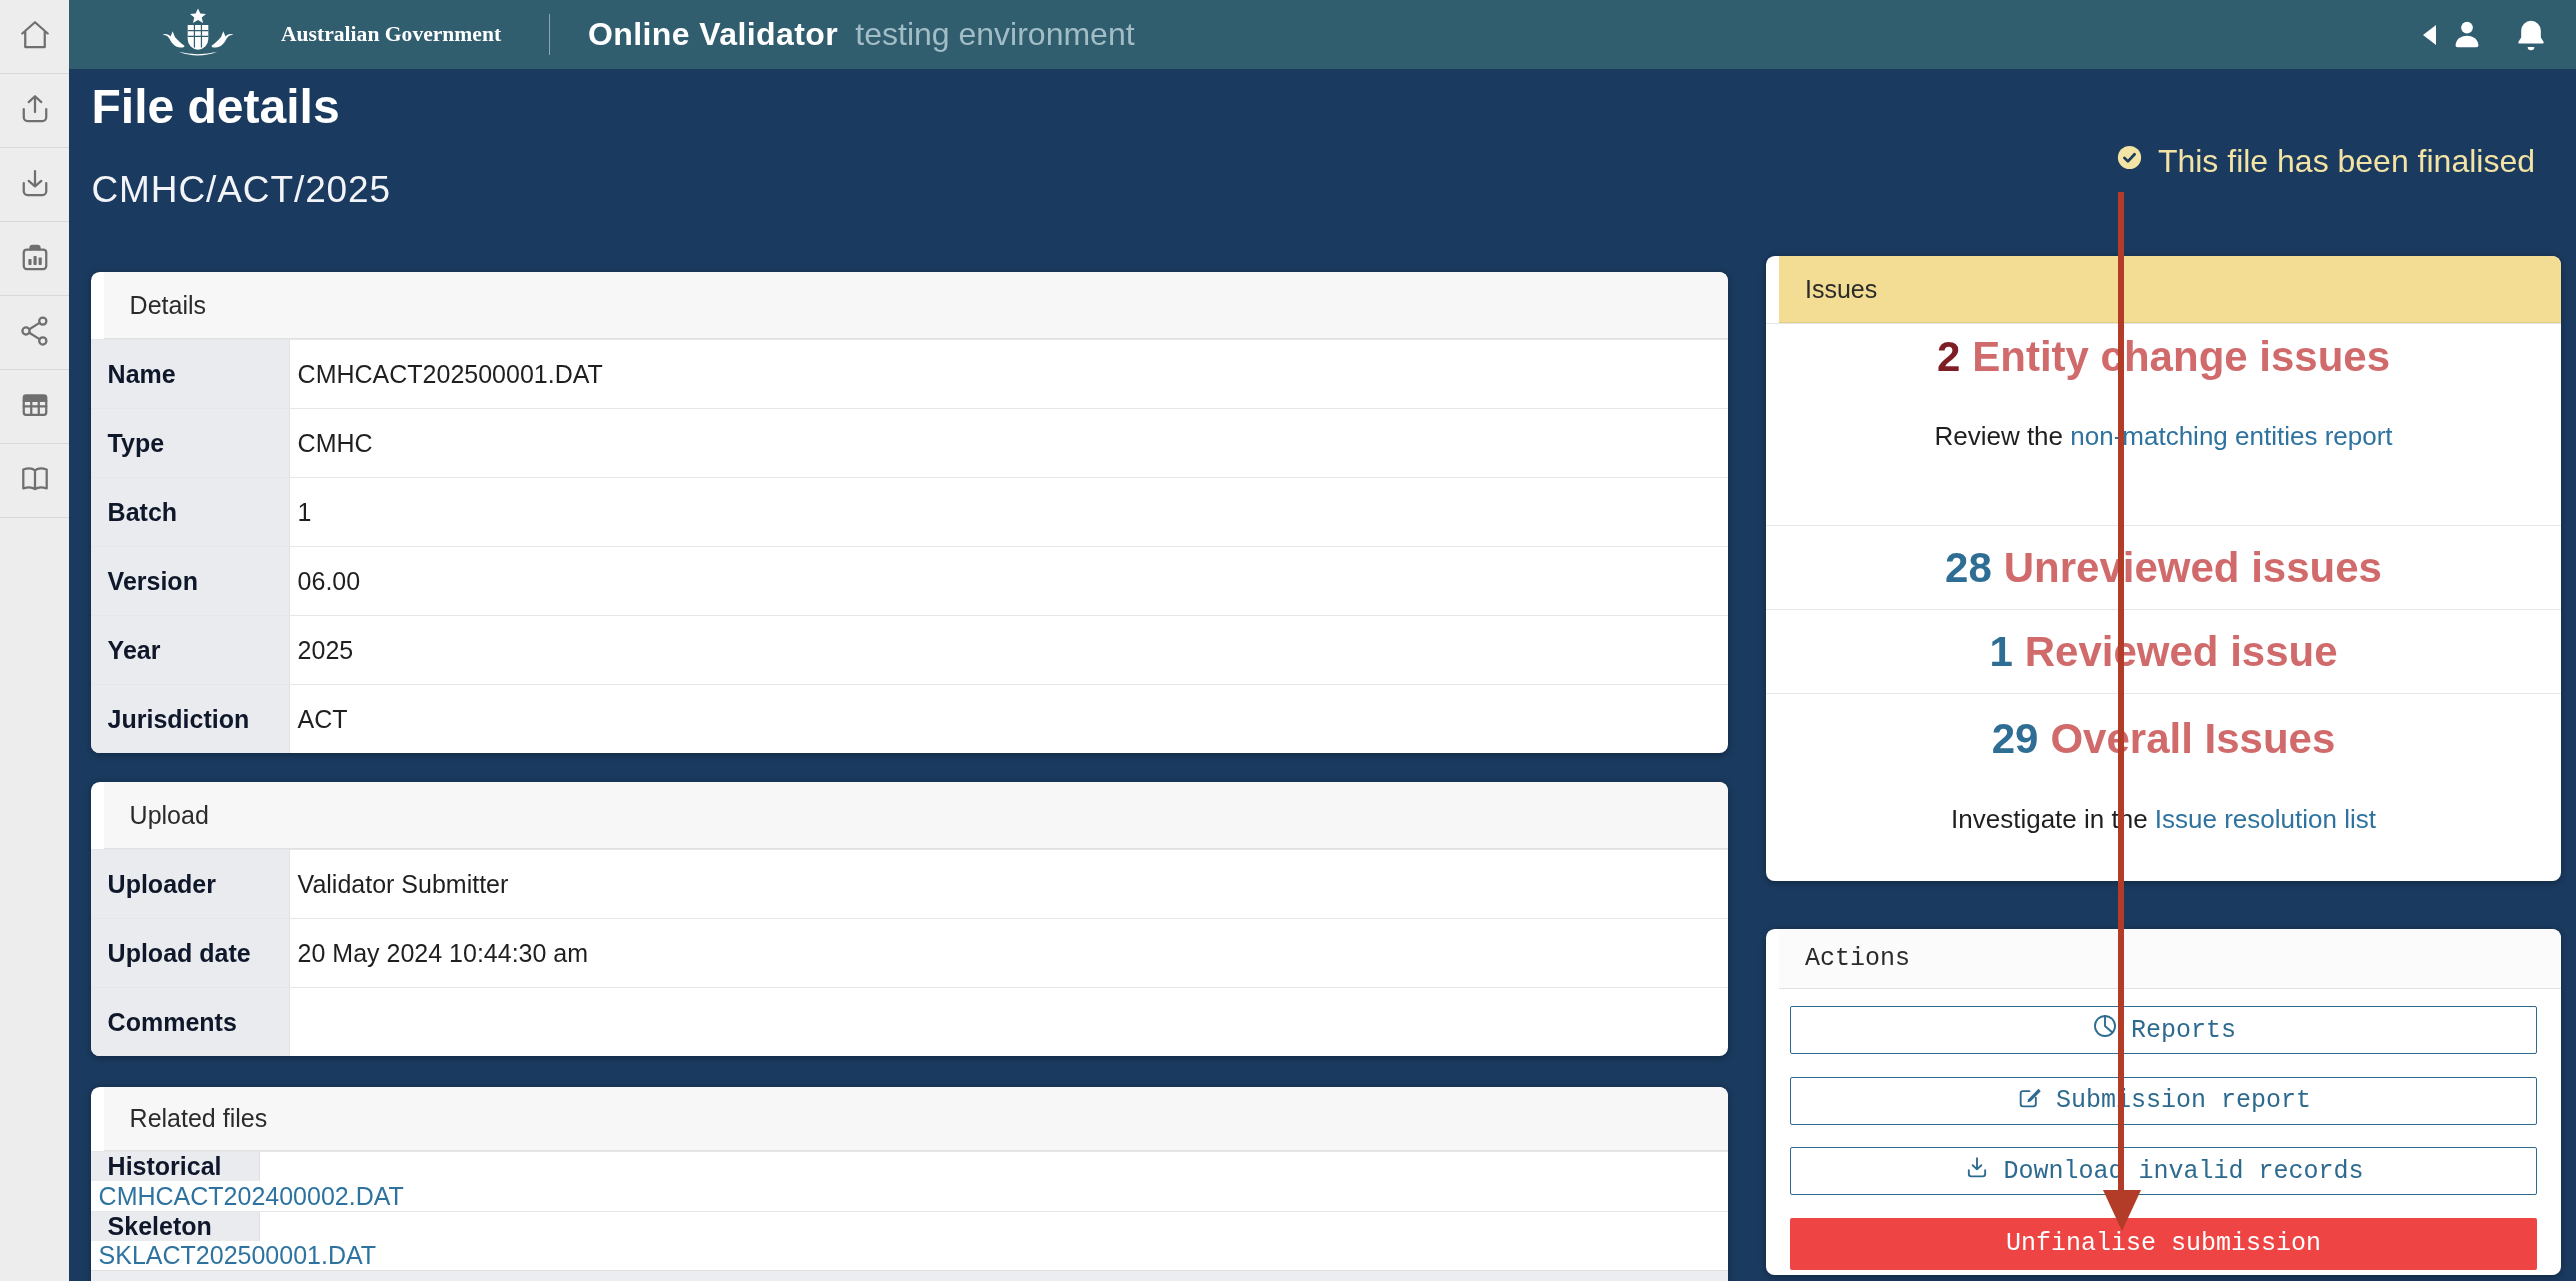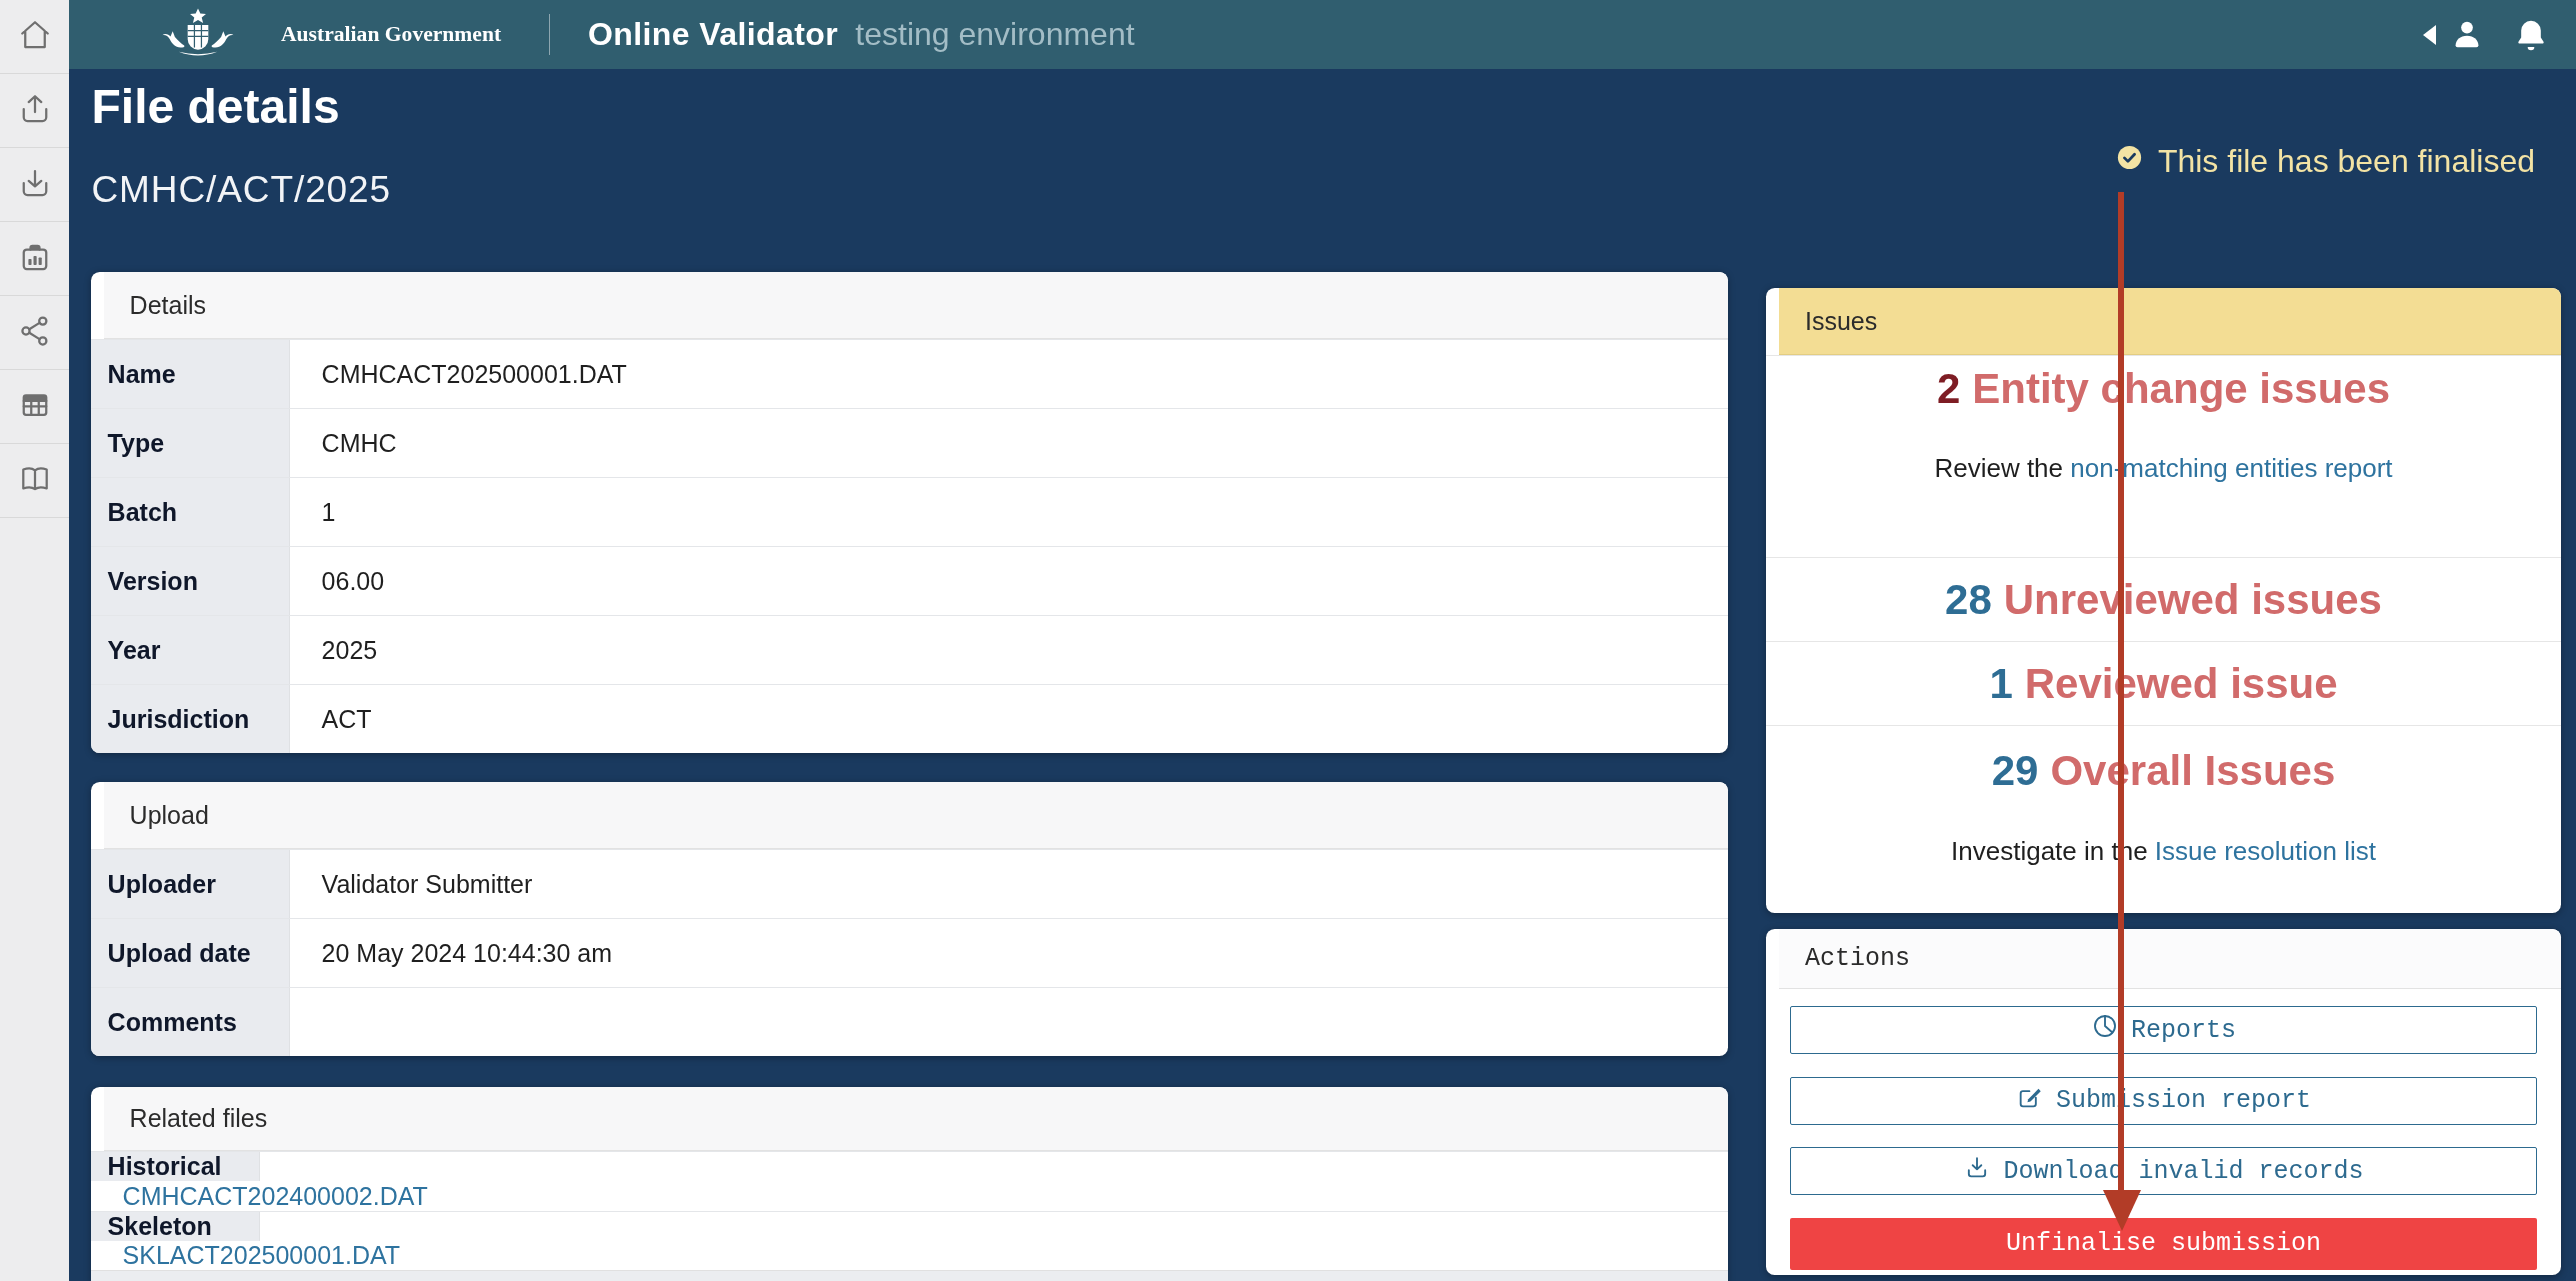--- a/index.html
+++ b/index.html
@@ -31,33 +31,33 @@
   .finalised-note { position:absolute; top:74px; right:41px; display:flex; align-items:center; gap:14px; font-size:32px; color:#f3e3a4; }
   .finalised-note svg { width:29px; height:29px; }
 
   
   .card { position:absolute; background:#ffffff; border-radius:8.6px; overflow:hidden; box-shadow:0 1.7px 7px rgba(0,0,0,.3); }
   .card-header { height:67px; background:#f7f7f8; border-bottom:0.9px solid #e2e2e2; display:flex; align-items:center; padding-left:26px; font-size:25px; color:#2b2b2b;margin-left:13px; }
 
   .kv-row { display:flex; border-top:0.9px solid #e4e6e9; height:69px; }
   .kv-row:first-of-type { border-top:none; }
   .kv-label { width:199px; background:#e9ebef; border-right:0.9px solid #dfe1e4; font-weight:700; display:flex; align-items:center; padding-left:17px; font-size:25px; color:#0f172a; }
-  .kv-value { flex:1; display:flex; align-items:center; padding-left:8px; font-size:25px; color:#1f1f1f;margin-left:24px; }
+  .kv-value { flex:1; display:flex; align-items:center; padding-left:8px; font-size:25px; color:#1f1f1f; }
   .related .kv-label { width:169px; }
   .related .kv-row { height:60px;flex-direction:column; }
   .link { color:#2e739f; cursor:pointer; }
   .partial-row { height:12px; background:#ebedf0; border-top:0.9px solid #e0e0e0; }
 
   
   #details-card { left:21.6px; top:203px; width:1637px; }
   #upload-card  { left:21.6px; top:713px; width:1637px; }
   #related-card { left:21.6px; top:1018px; width:1637px; height:195px; border-radius:8.6px 8.6px 0 0; }
 
   
-  #issues-card { left:1697px; top:219px; width:795px; height:625px; }
+  #issues-card { left:1697px; top:187px; width:795px; height:625px; }
   #issues-card .card-header { background:#f3dd94; border-bottom:0.9px solid #e3cd82; }
   .issue-row { border-top:0.9px solid #e6e6e6; display:flex; flex-direction:column; align-items:center; }
   .issue-row:first-of-type { border-top:none; }
   .stat-line { display:flex; align-items:baseline; gap:12px; font-size:42px; font-weight:700; }
   .stat-num-blue { color:#2e6d94; }
   .stat-num-maroon { color:#7e1d24; }
   .stat-label { color:#d16b6b; }
   .issue-link-line { font-size:26px; color:#1f1f1f; }
   .row-entity { height:202px; } .row-entity .stat-line { margin-top:8.6px; } .row-entity .issue-link-line { margin-top:40px; }
   .row-mid { height:84px; justify-content:center; }

